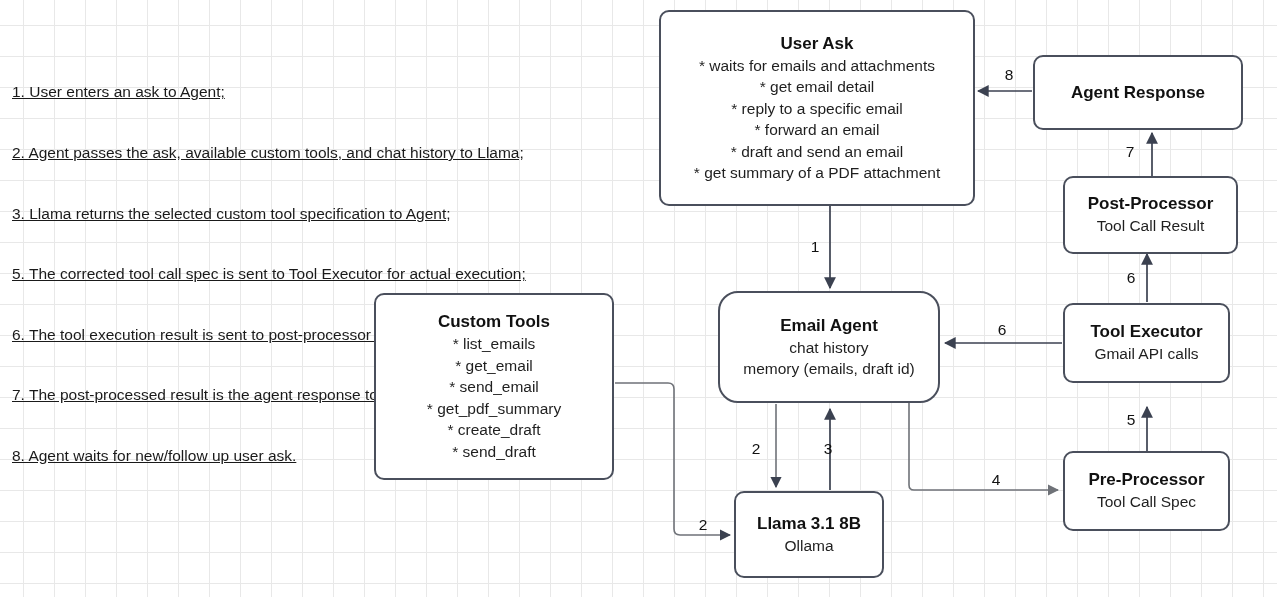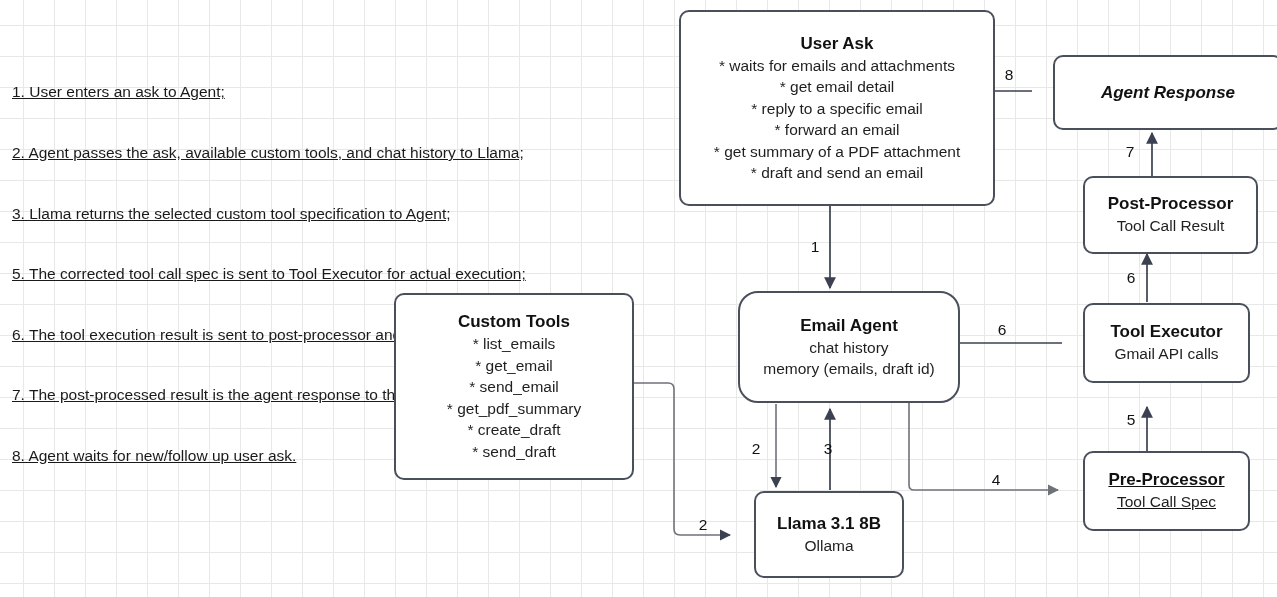--- a/index.html
+++ b/index.html
@@ -44,21 +44,20 @@
     box-sizing: border-box;
     background: #ffffff;
     border: 2px solid #4a4f5c;
     border-radius: 10px;
     display: flex;
     flex-direction: column;
     align-items: center;
     justify-content: center;
     text-align: center;
     color: #111111;
-    margin-left: 20px;
   }
   .node .title {
     font-weight: bold;
     font-size: 17px;
     line-height: 22px;
   }
   .node .line {
     font-size: 15.5px;
     line-height: 21.5px;
     color: #1f1f1f;
@@ -116,39 +115,39 @@
     <div>7. The post-processed result is the agent response to the original user ask;</div>
     <div>8. Agent waits for new/follow up user ask.</div>
   </div>
 
   <div class="node" style="left:659px; top:10px; width:316px; height:196px;">
     <div class="title">User Ask</div>
     <div class="line">* waits for emails and attachments</div>
     <div class="line">* get email detail</div>
     <div class="line">* reply to a specific email</div>
     <div class="line">* forward an email</div>
+    <div class="line">* draft and send an email</div>
     <div class="line">* get summary of a PDF attachment</div>
-    <div class="line">* draft and send an email</div>
   </div>
 
-  <div class="node" style="left:1033px; top:55px; width:230px; height:75px;font-style:italic;">
+  <div class="node" style="left:1033px; top:55px; width:210px; height:75px;">
     <div class="title">Agent Response</div>
   </div>
 
   <div class="node" style="left:1063px; top:176px; width:175px; height:78px;">
     <div class="title">Post-Processor</div>
     <div class="line">Tool Call Result</div>
   </div>
 
   <div class="node" style="left:1063px; top:303px; width:167px; height:80px;">
     <div class="title">Tool Executor</div>
     <div class="line">Gmail API calls</div>
   </div>
 
-  <div class="node" style="left:1063px; top:451px; width:167px; height:80px;text-decoration:underline;">
+  <div class="node" style="left:1063px; top:451px; width:167px; height:80px;">
     <div class="title">Pre-Processor</div>
     <div class="line">Tool Call Spec</div>
   </div>
 
   <div class="node" style="left:718px; top:291px; width:222px; height:112px;border-radius:20px;">
     <div class="title">Email Agent</div>
     <div class="line">chat history</div>
     <div class="line">memory (emails, draft id)</div>
   </div>
 

